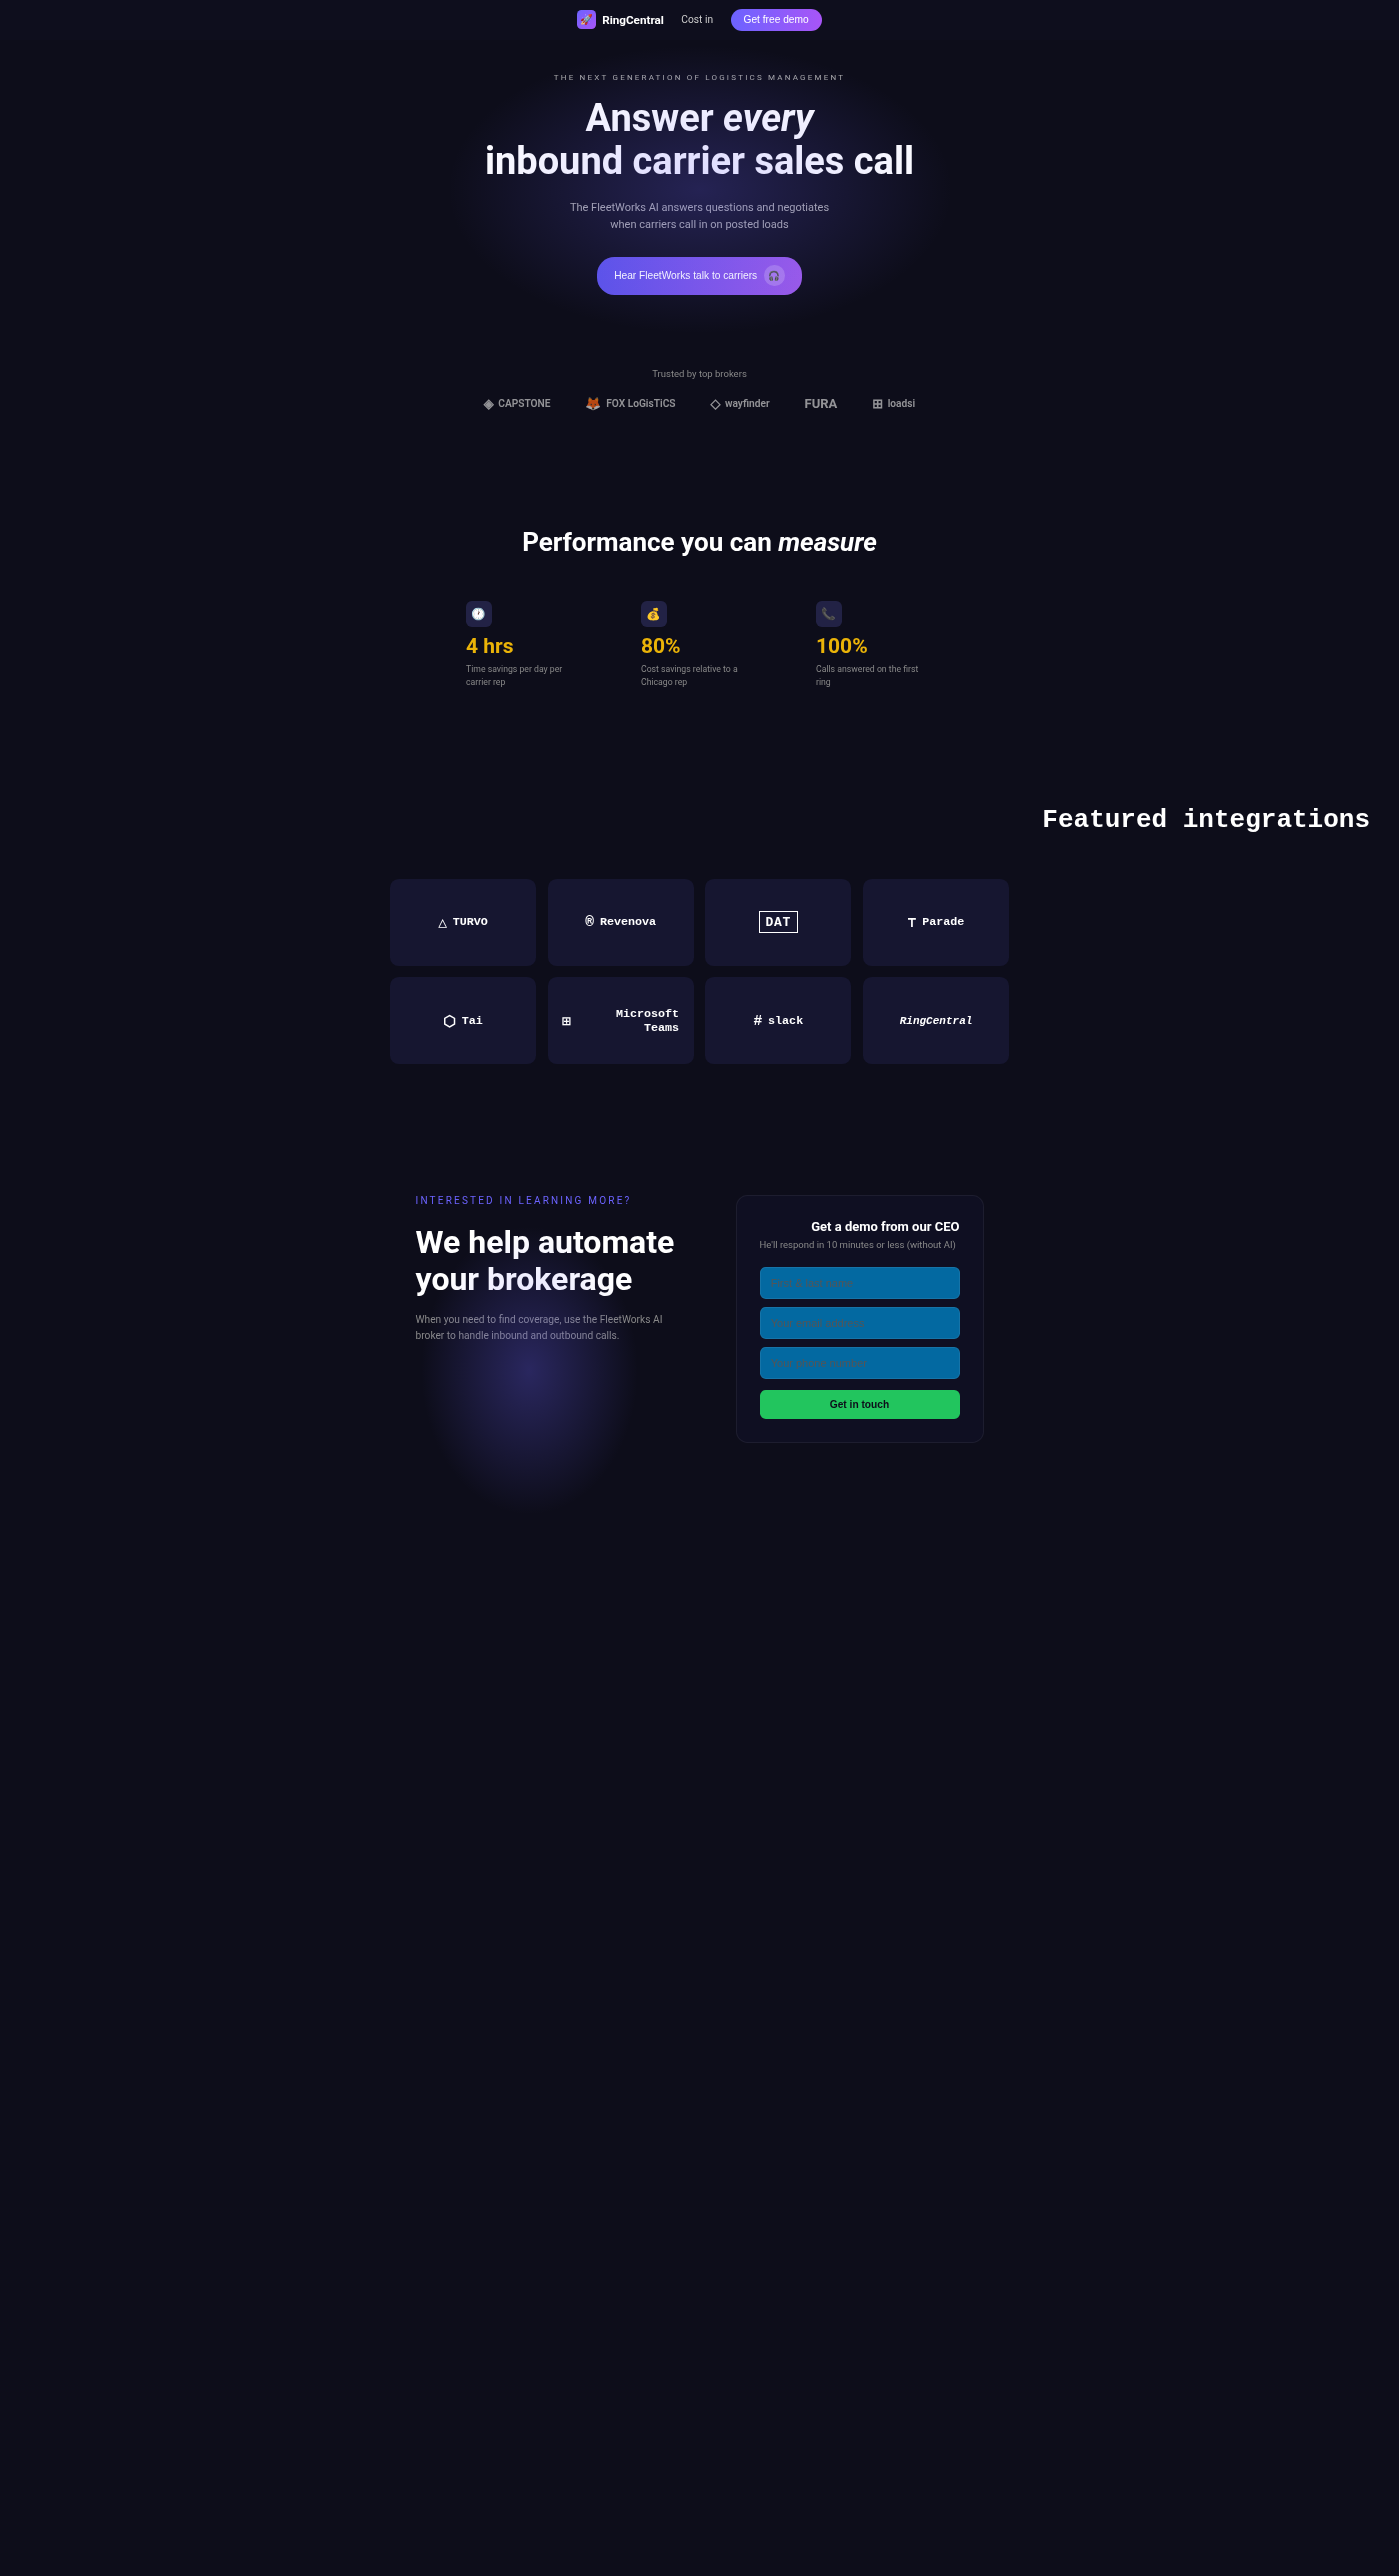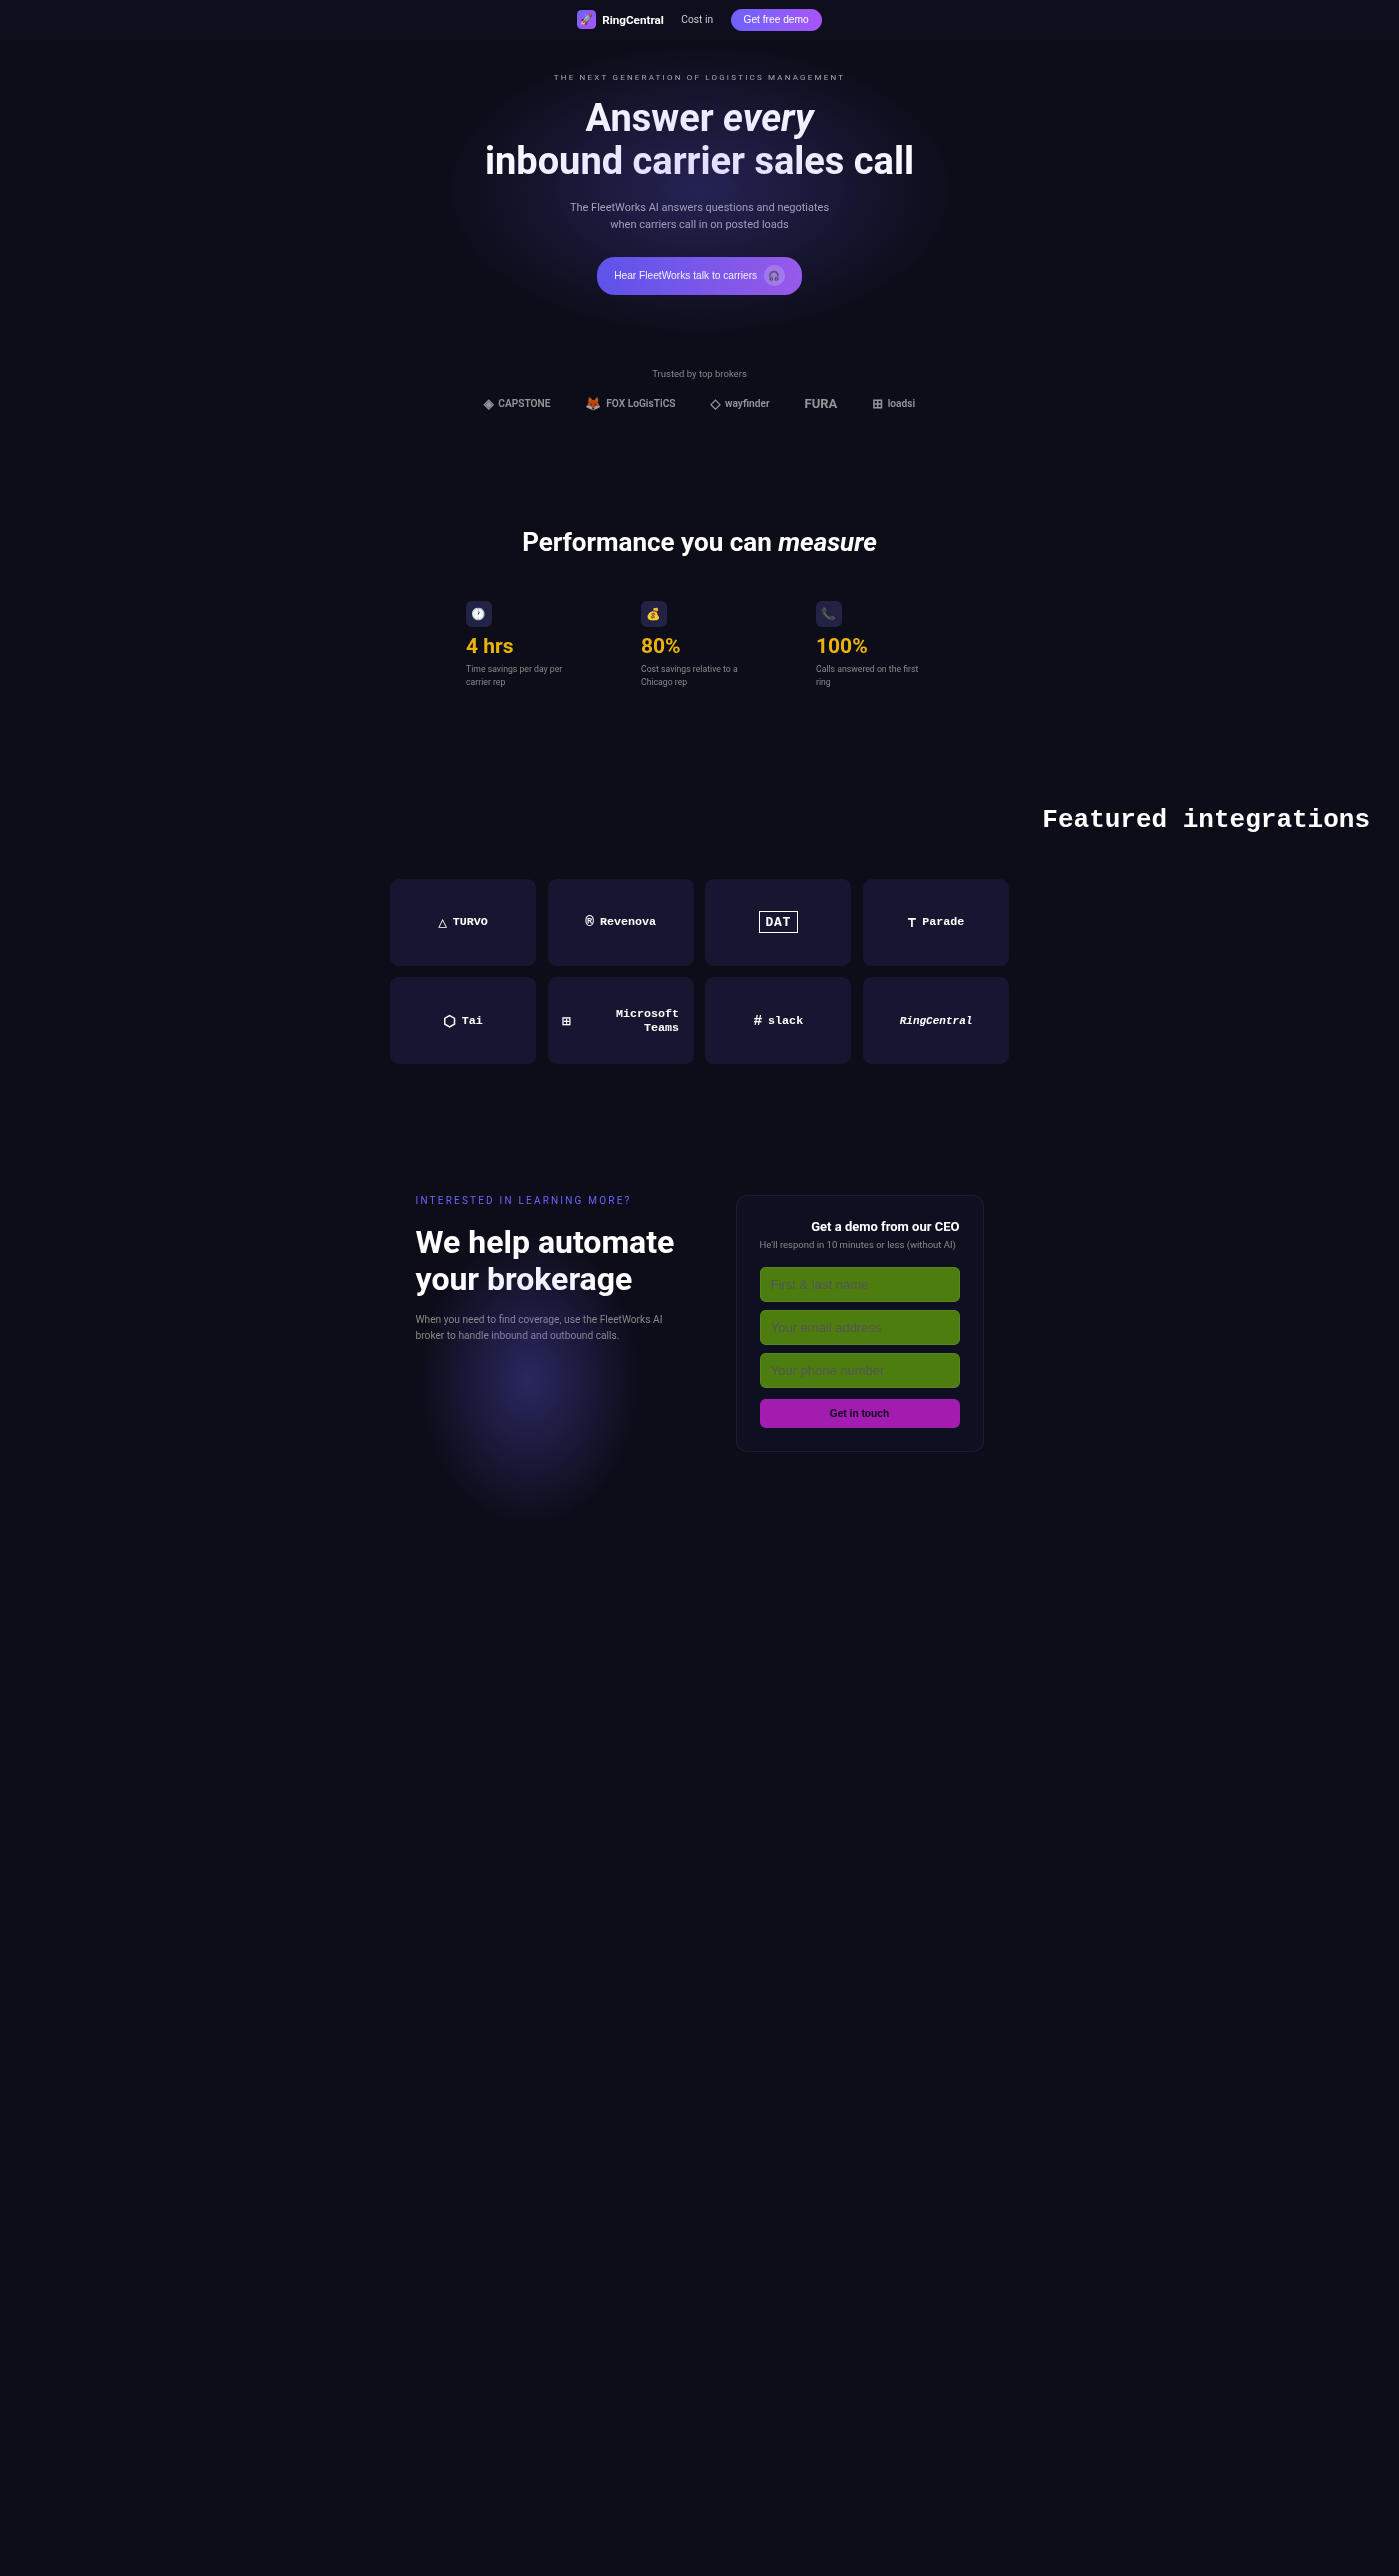--- a/index.html
+++ b/index.html
@@ -338,37 +338,37 @@
     }
 
     .form-subtitle {
       font-size: 9.5px;
       color: #888;
       margin-bottom: 17.5px;
     }
 
     .form-input {
       width: 100%;
-      background: #4d7c0f;
+      background: #0369a1;
       border: 0.7px solid rgba(255,255,255,0.08);
       border-radius: 5.8px;
       padding: 8.7px 10.2px;
       color: #fff;
-      font-size: 13px;
+      font-size: 11px;
       margin-bottom: 8.7px;
       outline: none;
     }
 
     .form-input::placeholder {
       color: #555;
     }
 
     .form-submit {
       width: 100%;
-      background: #a21caf;
+      background: #22c55e;
       color: #0d0d1a;
       border: none;
       border-radius: 5.8px;
       padding: 8.7px;
       font-size: 10.2px;
       font-weight: 600;
       cursor: pointer;
       margin-top: 2.9px;
     }
 

